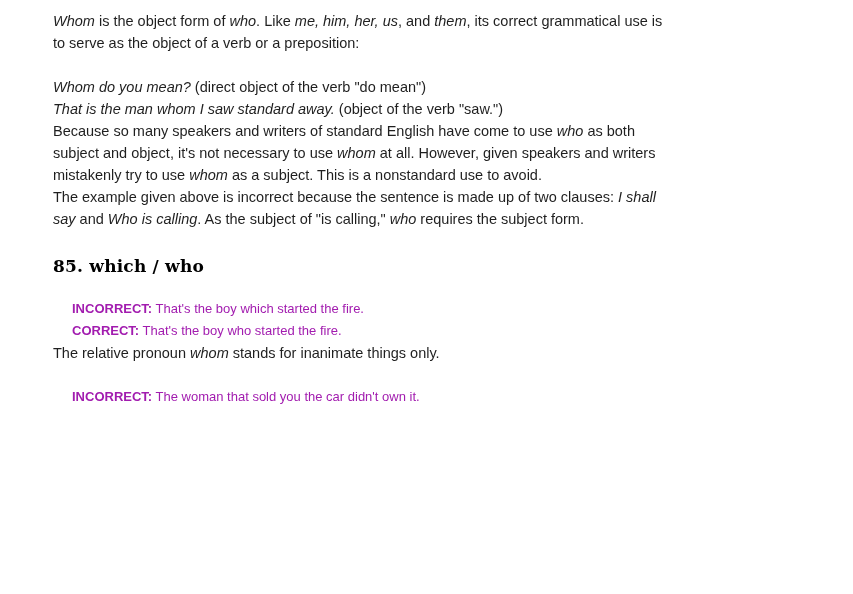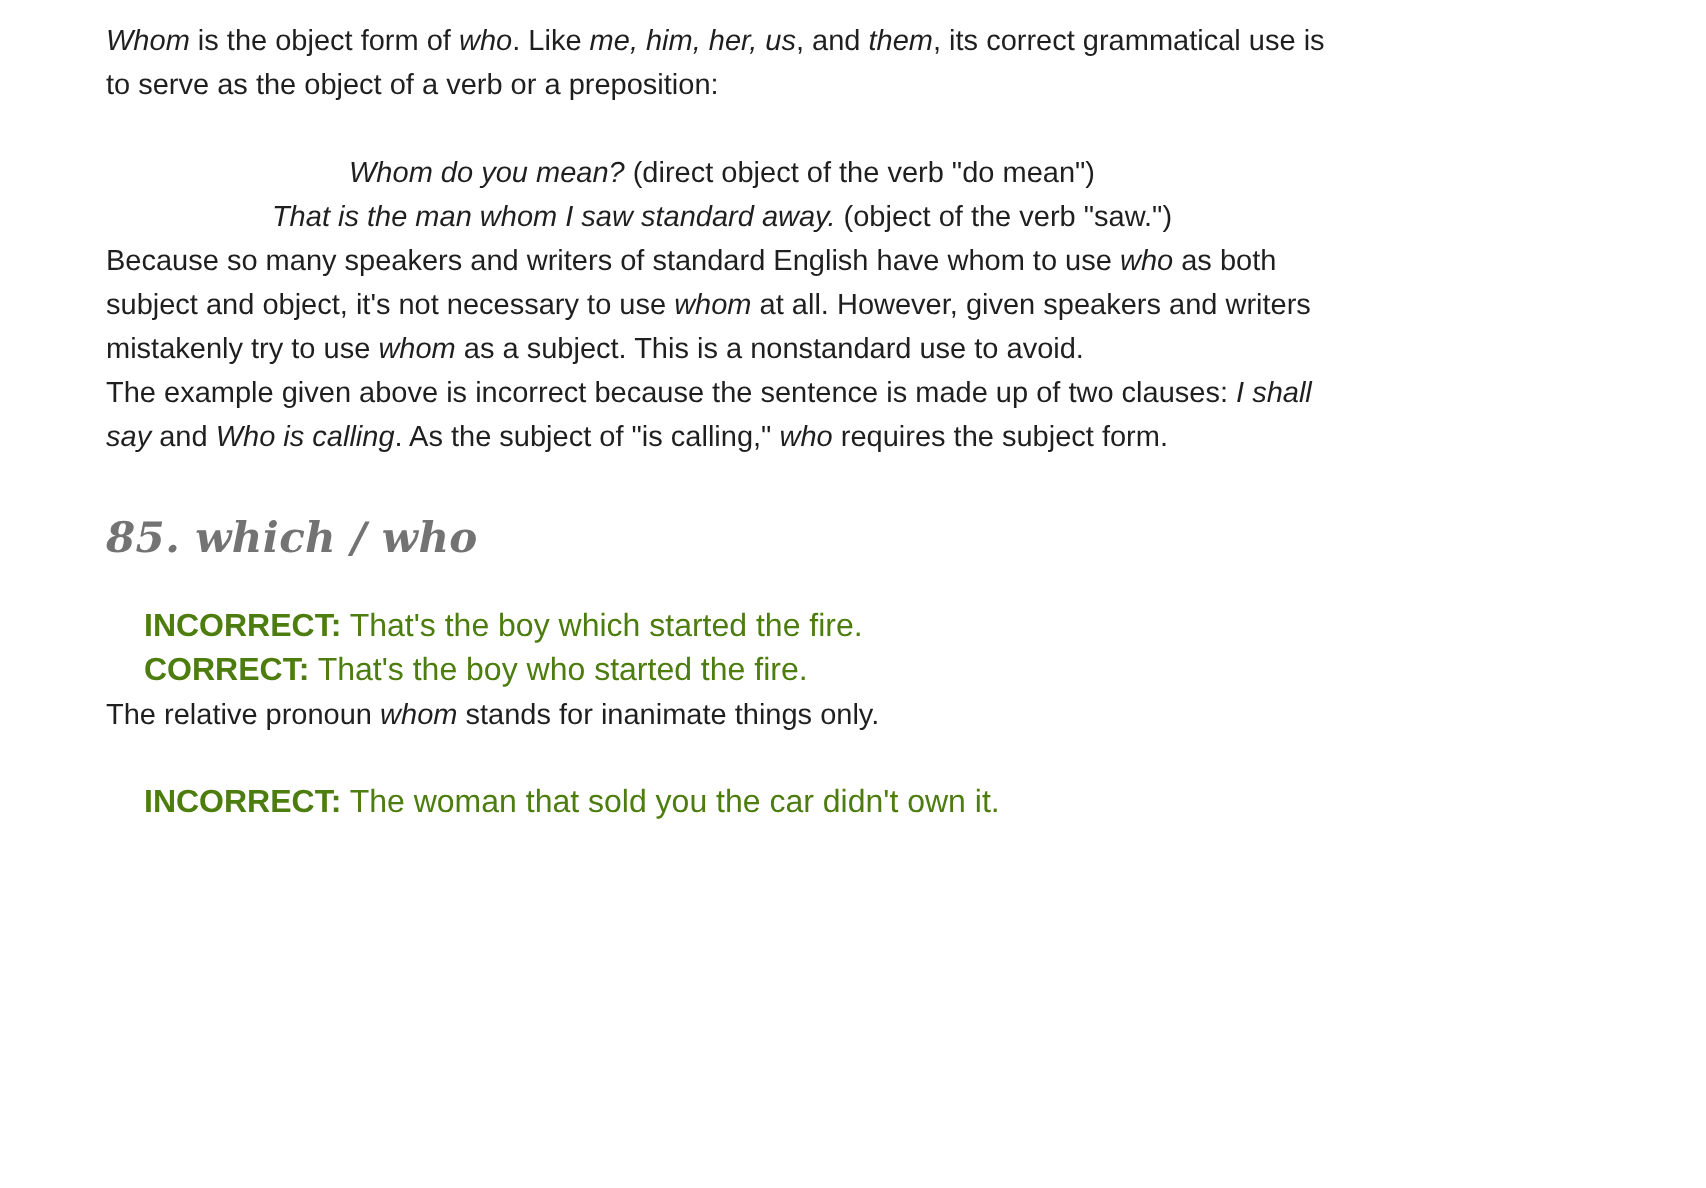--- a/index.html
+++ b/index.html
@@ -29,56 +29,54 @@
     color: #1f1f1f;
     max-width: 745px;
   }
   .block-gap-lg { margin-top: 23px; }
   em, .ital { font-style: italic; }
   .examples {
     font-size: 14.5px;
     line-height: 22px;
     color: #1f1f1f;
     margin-top: 22px;
-    text-align: center;
   }
   .examples .line { white-space: nowrap; }
   h2.section-head {
     font-family: "DejaVu Serif", "Liberation Serif", serif;
     font-weight: bold;
-    font-size: 21px;
-    color: #737373;
+    font-size: 17px;
+    color: #000000;
     margin: 26px 0 0 0;
     letter-spacing: 0.2px;
-    font-style: italic;
   }
   .pair-block {
     margin-top: 22px;
     padding-left: 19px;
-    font-size: 16px;
+    font-size: 13px;
     line-height: 22px;
-    color: #4d7c0f;
+    color: #a21caf;
   }
   .pair-block .lbl { font-weight: bold; }
   .pair-block .row { white-space: nowrap; }
   .note { margin-top: 22px; }
 </style>
 </head>
 <body>
 
 <div class="page">
 
   <p class="body-text"><em>Whom</em><span> is the object form of </span><em>who</em><span>. Like </span><em>me, him, her, us</em><span>, and </span><em>them</em><span>, its correct grammatical use is to serve as the object of a verb or a preposition:</span></p>
 
   <div class="examples">
     <div class="line"><em>Whom do you mean?</em><span> (direct object of the verb "do mean")</span></div>
     <div class="line"><em>That is the man whom I saw standard away.</em><span> (object of the verb "saw.")</span></div>
   </div>
 
-  <p class="body-text block-gap-lg"><span>Because so many speakers and writers of standard English have whom to use </span><em>who</em><span> as both subject and object, it's not necessary to use </span><em>whom</em><span> at all. However, given speakers and writers mistakenly try to use </span><em>whom</em><span> as a subject. This is a nonstandard use to avoid.</span></p>
+  <p class="body-text block-gap-lg"><span>Because so many speakers and writers of standard English have come to use </span><em>who</em><span> as both subject and object, it's not necessary to use </span><em>whom</em><span> at all. However, given speakers and writers mistakenly try to use </span><em>whom</em><span> as a subject. This is a nonstandard use to avoid.</span></p>
 
   <p class="body-text block-gap-lg"><span>The example given above is incorrect because the sentence is made up of two clauses: </span><em>I shall say</em><span> and </span><em>Who is calling</em><span>. As the subject of "is calling," </span><em>who</em><span> requires the subject form.</span></p>
 
   <h2 class="section-head">85. which / who</h2>
 
   <div class="pair-block">
     <div class="row"><span class="lbl">INCORRECT:</span><span> That's the boy which started the fire.</span></div>
     <div class="row"><span class="lbl">CORRECT:</span><span> That's the boy who started the fire.</span></div>
   </div>
 

